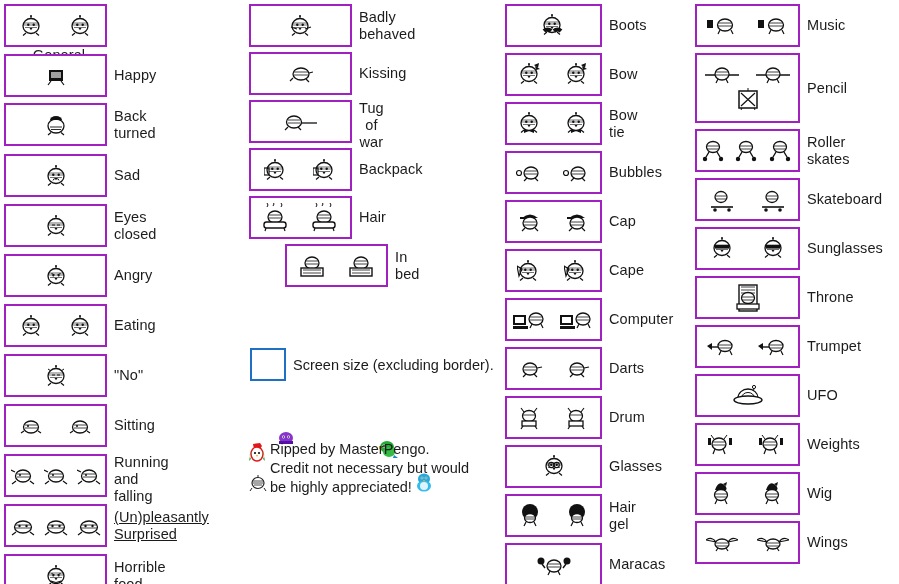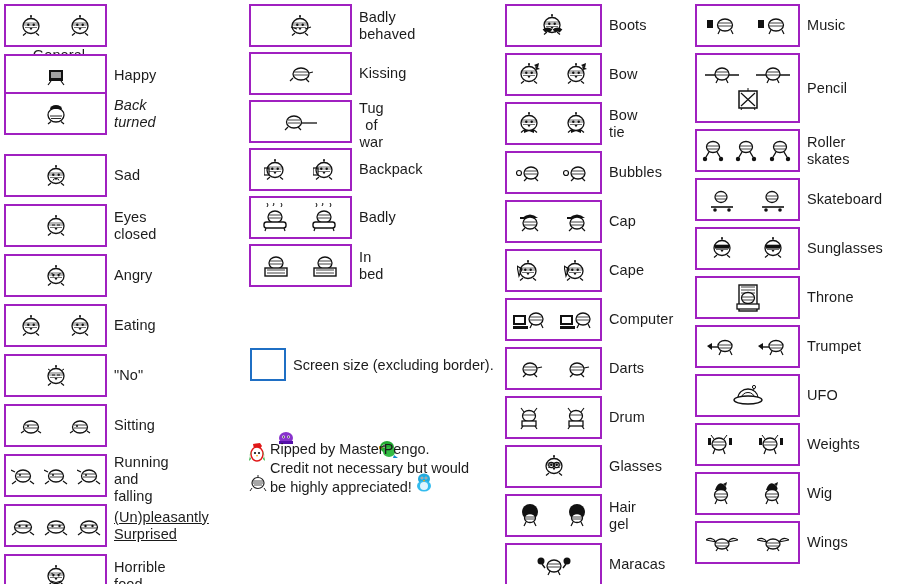--- a/index.html
+++ b/index.html
@@ -154,21 +154,21 @@
               <rect x="4" y="5" width="14" height="11" fill="#111111"></rect>
               <rect x="6" y="7" width="10" height="6" fill="#ffffff"></rect>
               <path d="M6 8 h10 M6 10 h10 M6 12 h10" stroke="#111111" stroke-width="0.8"></path>
               <path d="M6 16 L3 20 M16 16 L19 20" stroke="#111111" stroke-width="1.2"></path>
             </svg>
           </span>
         </div>
       </div>
       <div class="entry-label">Happy</div>
     </div>
-    <div class="entry" style="top: 92px; font-style: italic;">
+    <div class="entry" style="top: 103px;">
       <div class="sprite-box wide h43">
         <div class="sprite-row" style="justify-content: center; align-items: center;">
           <span class="sprite">
             <svg width="22" height="22" viewBox="0 0 22 22">
               <ellipse cx="11" cy="12" rx="8" ry="7" fill="#ffffff" stroke="#111111" stroke-width="1.3"></ellipse>
               <path d="M5 6 a6 4 0 0 1 12 0" fill="#111111"></path>
               <path d="M5 13 h12 M6 15.5 h10" stroke="#111111" stroke-width="0.9"></path>
               <path d="M6 18.5 L3 21 M16 18.5 L19 21" stroke="#111111" stroke-width="1.2"></path>
             </svg>
           </span>
@@ -494,23 +494,23 @@
             <svg width="30" height="30" viewBox="0 0 30 30">
               <path d="M6 4 q2 -2 0 -4 M12 3 q2 -2 0 -4 M20 4 q2 -2 0 -4" stroke="#111111" stroke-width="1" fill="none"></path>
               <ellipse cx="14" cy="14" rx="7" ry="6" fill="#ffffff" stroke="#111111" stroke-width="1.3"></ellipse>
               <path d="M8 12 h12 M8 15 h12" stroke="#111111" stroke-width="0.8"></path>
               <rect x="3" y="19" width="22" height="6" rx="2.5" fill="#ffffff" stroke="#111111" stroke-width="1.4"></rect>
               <path d="M5 25 L4 28 M23 25 L24 28" stroke="#111111" stroke-width="1.2"></path>
             </svg>
           </span>
         </div>
       </div>
-      <div class="entry-label">Badly</div>
-    </div>
-    <div class="entry" style="top: 244px;">
+      <div class="entry-label">Hair</div>
+    </div>
+    <div class="entry" style="top: 244px; margin-left: 36px;">
       <div class="sprite-box wide h43">
         <div class="sprite-row" style="justify-content: space-around; align-items: center;">
           <span class="sprite">
             <svg width="26" height="26" viewBox="0 0 26 26">
               <ellipse cx="13" cy="10" rx="7" ry="6" fill="#ffffff" stroke="#111111" stroke-width="1.3"></ellipse>
               <path d="M7 8 h12 M7 11 h12" stroke="#111111" stroke-width="0.8"></path>
               <rect x="2" y="15" width="22" height="8" fill="#ffffff" stroke="#111111" stroke-width="1.4"></rect>
               <path d="M4 17 h18 M4 20 h18" stroke="#111111" stroke-width="0.8"></path>
             </svg>
           </span>

